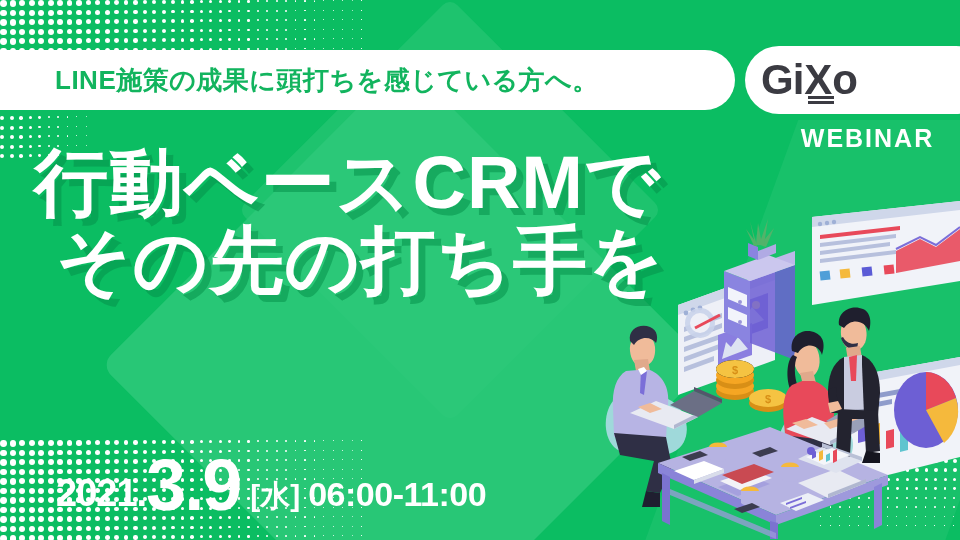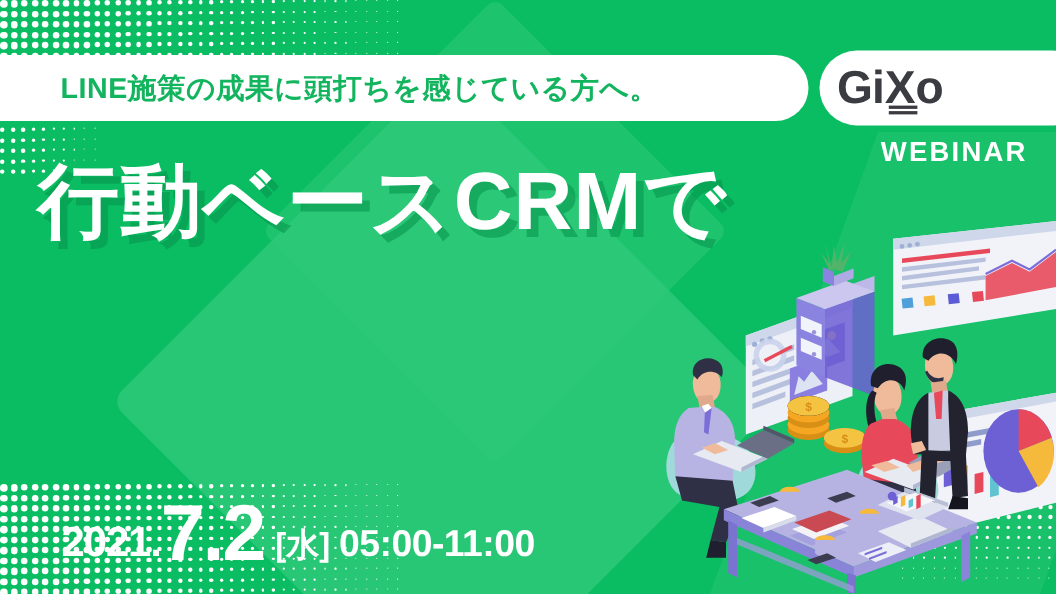--- a/index.html
+++ b/index.html
@@ -1074,28 +1074,29 @@
       <span class="lg-g">G</span>
         <span class="lg-i">i</span>
         <span class="lg-x">X</span>
         <span class="lg-o">o</span>
     </div>
   </div>
   <div class="webinar">WEBINAR</div>
 
   <div class="main-title">
     <div class="line line1">行動ベースCRMで</div>
+    <div class="line line2">その先の打ち手を</div>
   </div>
 
 
   <div class="date-row">
     <span class="d-year">2021.</span>
-    <span class="d-md">7.2</span>
+    <span class="d-md">3.9</span>
     <span class="d-dow">[水]</span>
-    <span class="d-time">05:00-11:00</span>
+    <span class="d-time">06:00-11:00</span>
   </div>
 
   <div class="illu">
     <svg width="360" height="345" viewBox="0 0 360 345" xmlns="http://www.w3.org/2000/svg">
 
       <g>
         <path d="M78 110 L175 75 L175 165 L78 200 Z" fill="#eef0f7"></path>
         <path d="M78 110 L175 75 L175 85 L78 120 Z" fill="#cfd7ea"></path>
         <circle cx="86" cy="118" r="2.4" fill="#9fb0d6"></circle>
         <circle cx="93" cy="115" r="2.4" fill="#9fb0d6"></circle>

